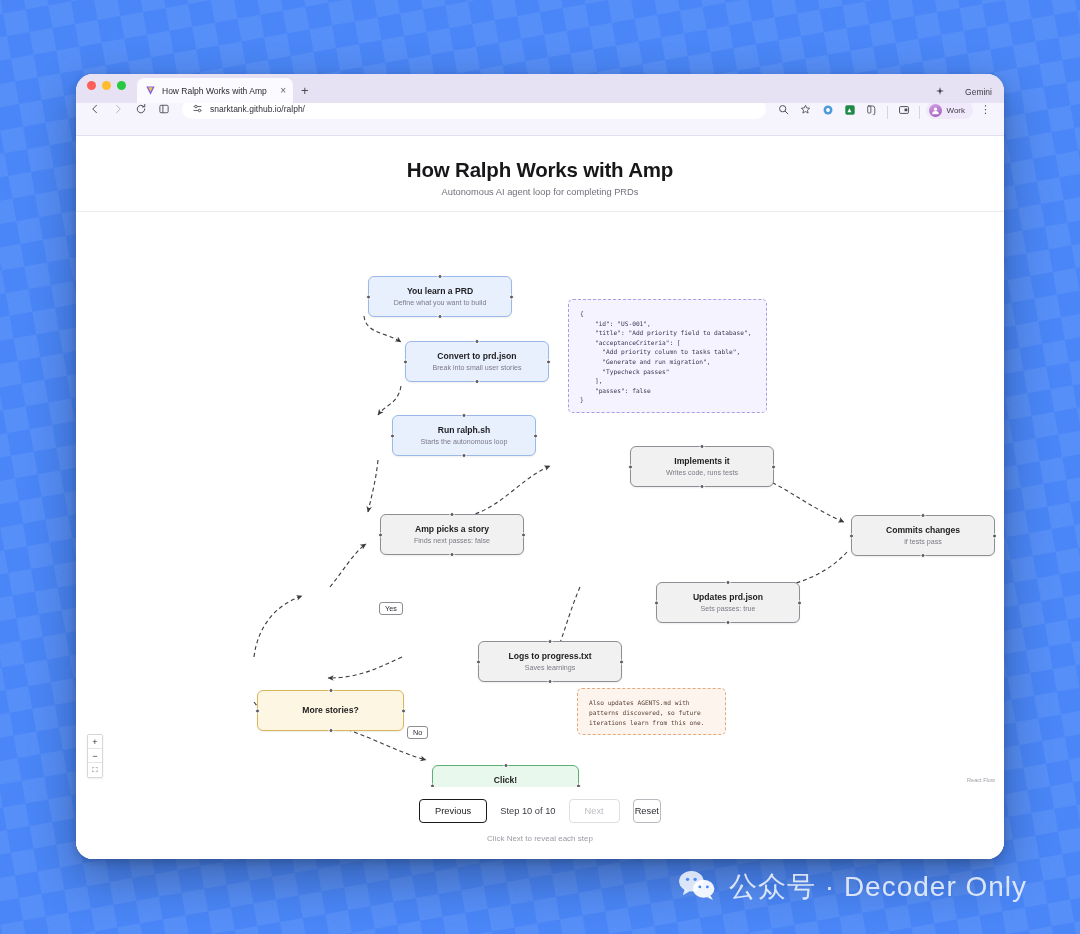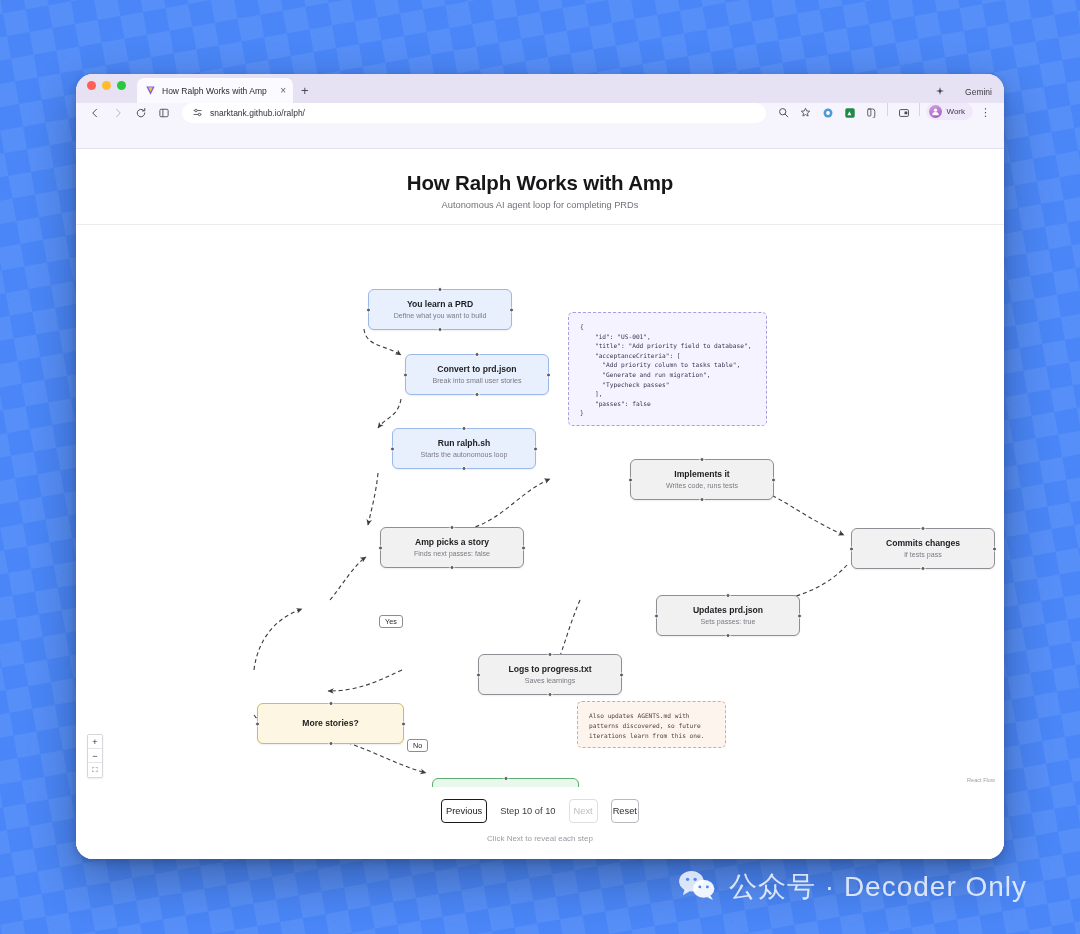--- a/index.html
+++ b/index.html
@@ -115,25 +115,25 @@
     display: flex;
     align-items: center;
     gap: 21px;
     font-size: 8.5px;
     color: #3c3c44;
     cursor: pointer;
   }
 
   
   .toolbar {
-    height: 46px;
+    height: 24px;
     background: #f6f4fc;
     display: flex;
-    align-items: flex-start;
-    padding: 0 9px;
+    align-items: flex-end;
+    padding: 16px 9px;
     gap: 3px;
     flex: none;
     border-bottom: 1px solid #e2dff0;
   }
   .nav-btn {
     width: 20px; height: 20px;
     display: flex; align-items: center; justify-content: center;
     color: #4b4b52;
     border-radius: 50%;
     cursor: pointer;
@@ -344,21 +344,21 @@
     align-items: center;
     gap: 13px;
   }
   .step-btn {
     font-family: "Liberation Sans", sans-serif;
     font-size: 9.3px;
     color: #1b1b1f;
     background: #ffffff;
     border: 1.6px solid #1b1b1f;
     border-radius: 4px;
-    padding: 6px 4px;
+    padding: 6px 15px;
     cursor: pointer;
   }
   .step-btn.secondary {
     border: 1px solid #b9b9c0;
     color: #2b2b31;
     padding: 6px 1px;
   }
   .step-btn.disabled {
     border: 1px solid #dedee3;
     color: #bcbcc4;

